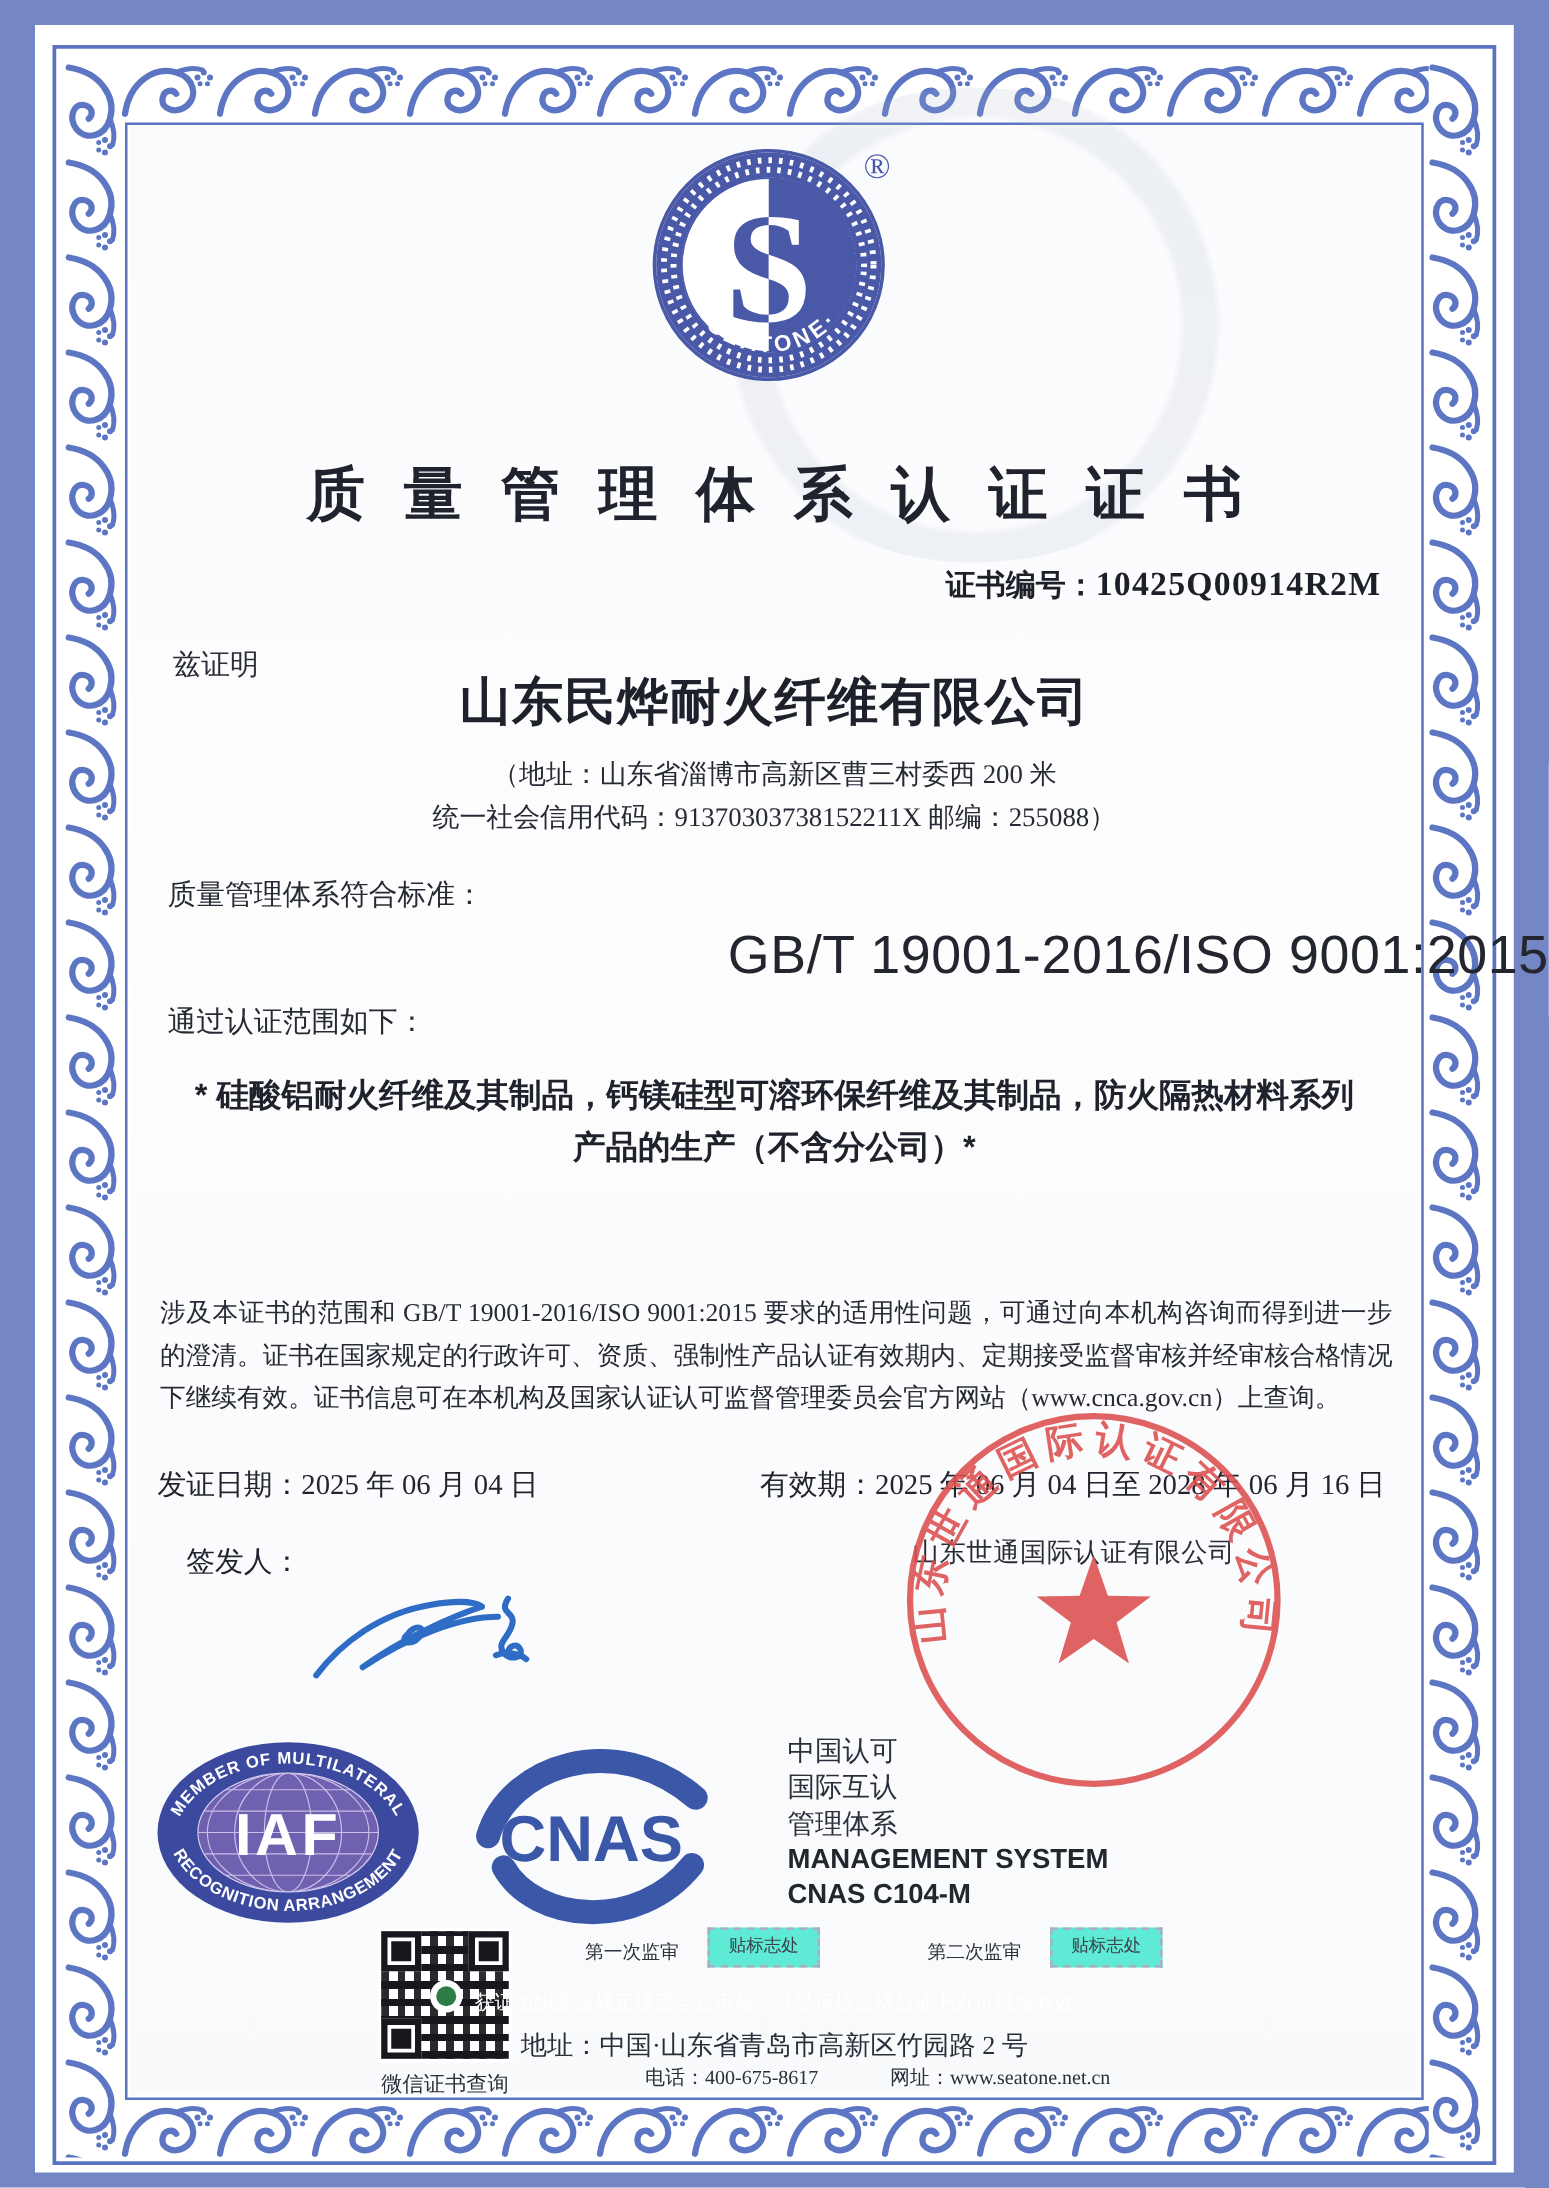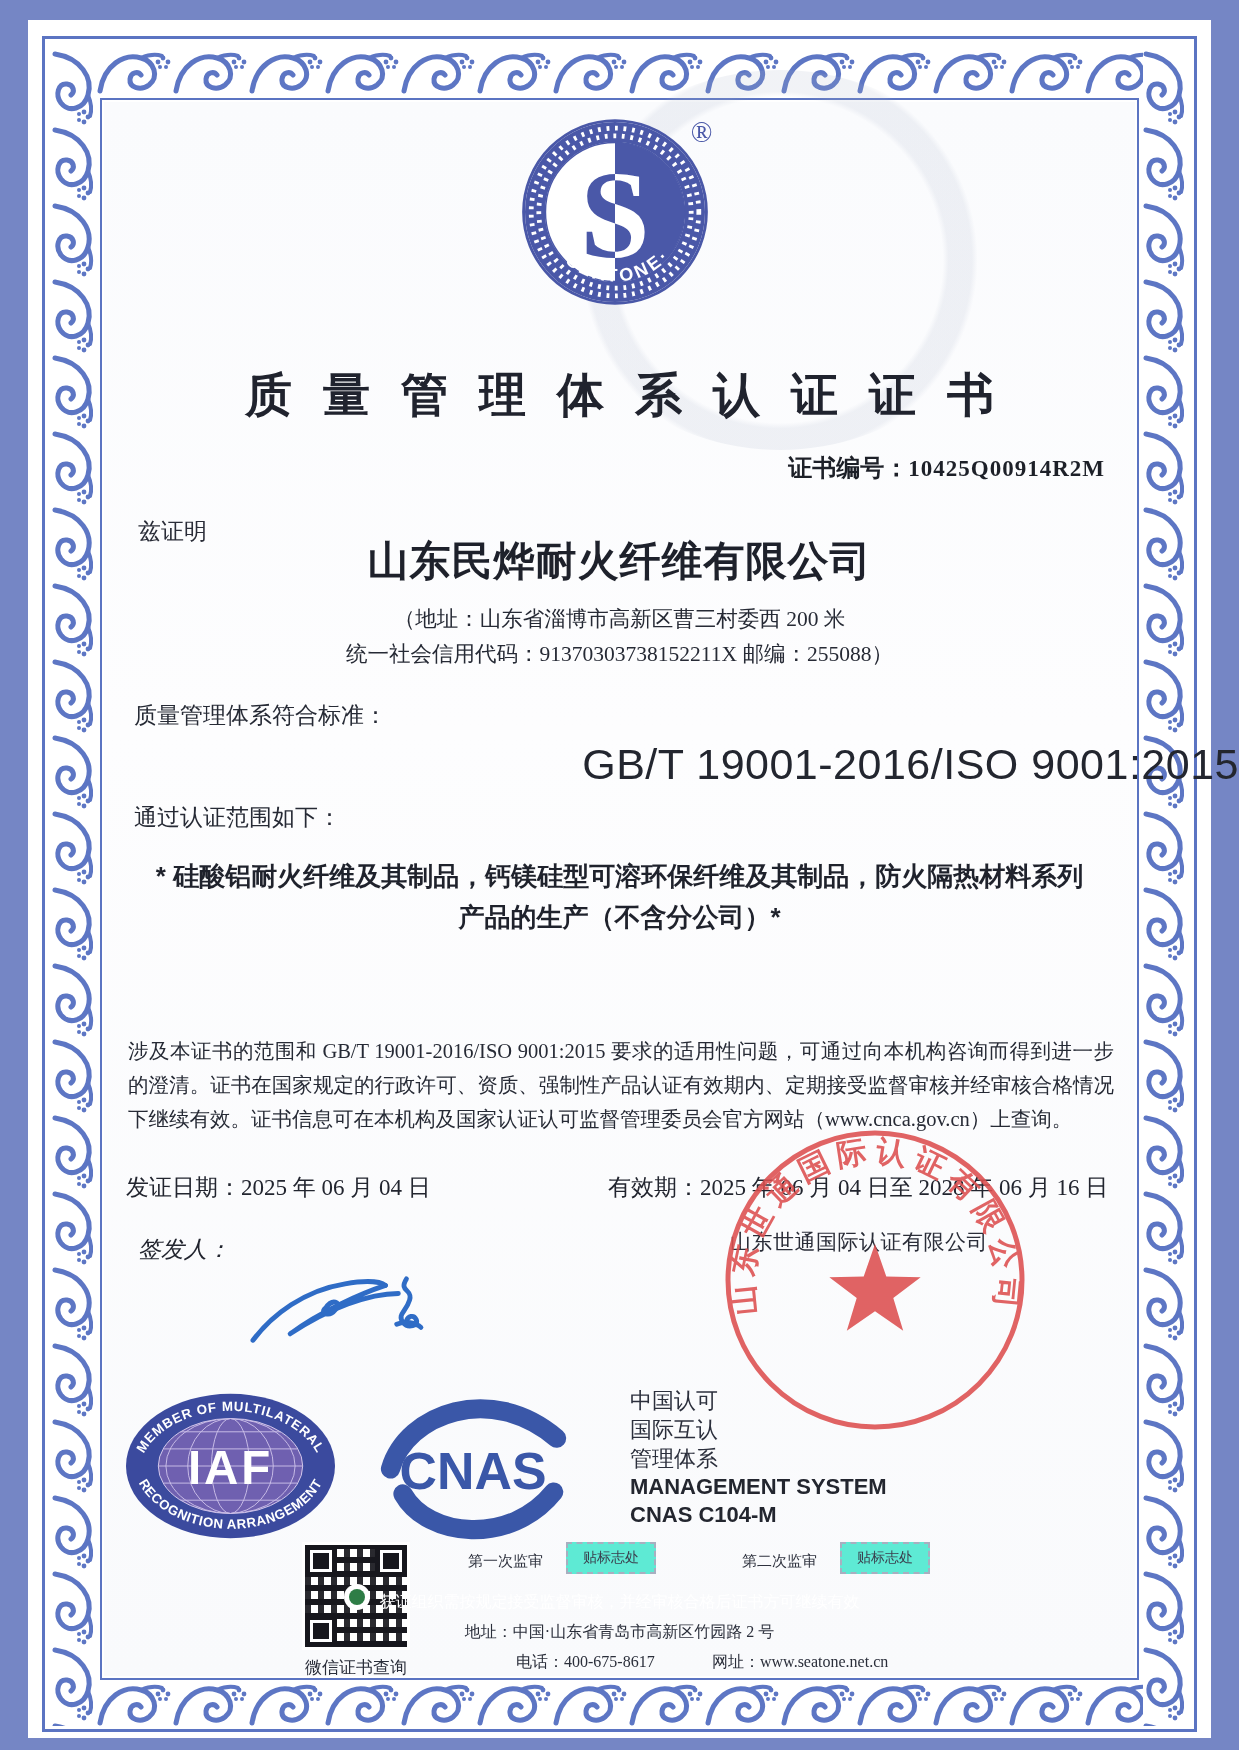--- a/index.html
+++ b/index.html
@@ -7,46 +7,46 @@
   .page{position:relative;width:1239px;height:1750px;overflow:hidden;}
   .frame{position:absolute;left:28px;top:20px;width:1183px;height:1718px;background:#ffffff;}
   .line-outer{position:absolute;left:42px;top:36px;width:1149px;height:1690px;border:3px solid #5b74c2;}
   .line-inner{position:absolute;left:100px;top:98px;width:1035px;height:1578px;border:2px solid #5b74c2;}
   .strip{position:absolute;}
   .content-bg{position:absolute;left:104px;top:102px;width:1031px;height:1574px;background:linear-gradient(180deg,#fafbfd 0%,#fdfdfe 40%,#f9fafc 100%);}
   .watermark{position:absolute;left:560px;top:70px;width:440px;height:380px;border-radius:50%;background:radial-gradient(circle,transparent 56%,rgba(168,178,200,0.16) 58%,rgba(168,178,200,0.16) 66%,transparent 68%);}
   .abs{position:absolute;}
   .title{left:0;right:0;top:364px;text-align:center;font-size:47px;font-weight:700;color:#20232e;letter-spacing:31px;padding-left:31px;}
   .certno{top:452px;right:134px;font-size:24px;font-weight:700;color:#1d2028;}
-  .certno .num{font-size:23px;letter-spacing:1px;margin-top:47px;}
+  .certno .num{font-size:27px;letter-spacing:1px;margin-top:47px;}
   .certify{left:138px;top:516px;font-size:23px;color:#2a2d38;}
   .company{left:0;right:0;top:534px;text-align:center;font-size:41px;font-weight:700;font-family:"Liberation Sans","DejaVu Sans",sans-serif;color:#1e212b;letter-spacing:1px;}
   .addr1{left:0;right:0;top:604px;text-align:center;font-size:21.5px;color:#262a35;}
   .addr2{left:0;right:0;top:639px;text-align:center;font-size:21.5px;color:#262a35;}
   .fieldlabel{left:134px;font-size:23px;color:#262a35;}
   .standard{left:0;right:0;top:740px;text-align:right;font-size:43px;font-family:"Liberation Sans","DejaVu Sans",sans-serif;color:#23262f;letter-spacing:0.5px;}
   .scope{left:150px;right:150px;top:856px;text-align:center;font-size:26px;line-height:41px;font-weight:700;font-family:"Liberation Sans","DejaVu Sans",sans-serif;color:#1f222c;}
   .legal{left:128px;top:1034px;width:986px;font-size:20.5px;line-height:34px;color:#262a35;text-align:justify;}
   .daterow{font-size:23px;color:#22252f;}
-  .signer{left:138px;top:1234px;font-size:23px;color:#22252f;font-style:italic;}
+  .signer{left:149px;top:1234px;font-size:23px;color:#22252f;}
   .issuer{left:730px;top:1228px;font-size:21px;color:#2a2d38;letter-spacing:0.5px;}
   .accred{left:630px;top:1386px;color:#2b2f3c;}
   .accred .cjk{font-size:22px;line-height:29px;}
   .accred .lat{font-size:22px;line-height:28px;font-weight:700;font-family:Liberation Sans, sans-serif;color:#23262f;}
   .qr{left:302px;top:1542px;width:108px;height:108px;background:#fff;}
   .qr-noise{position:absolute;inset:3px;background:repeating-linear-gradient(90deg,rgba(23,23,29,0.92) 0 6px,transparent 6px 13px),repeating-linear-gradient(0deg,#17171d 0 6px,#fff 6px 14px);}
   .qr-finder{position:absolute;width:22px;height:22px;border:5px solid #17171d;background:#fff;}
   .qr-finder span{position:absolute;inset:3px;background:#17171d;}
   .qr-center{position:absolute;left:42px;top:42px;width:26px;height:26px;border-radius:50%;background:#fff;display:flex;align-items:center;justify-content:center;}
   .qr-center span{width:16px;height:16px;border-radius:50%;background:#2e7d46;}
   .qr-caption{left:276px;top:1656px;width:160px;text-align:center;font-size:17px;color:#2a2e3a;}
   .audit-label{font-size:15px;color:#2e323e;top:1552px;}
   .audit-box{top:1542px;width:86px;height:28px;border:2px dashed #a8afc0;font-size:14px;color:#3a3f4d;text-align:center;line-height:28px;background:#5eead4;}
   .note{left:0;right:0;top:1592px;text-align:center;font-size:16px;color:#ffffff;}
-  .faddr{left:0;right:0;top:1622px;text-align:center;font-size:16px;color:#2a2e3a;}
+  .faddr{left:0;right:0;top:1622px;text-align:center;font-size:21px;color:#2a2e3a;}
   .fphone{left:516px;top:1652px;font-size:16px;color:#2a2e3a;}
   .fweb{left:712px;top:1652px;font-size:16px;color:#2a2e3a;}
   .stamp{left:715px;top:1120px;opacity:0.88;}
   svg text{font-family:"Liberation Serif","DejaVu Serif",serif;}
   svg .sans{font-family:"Liberation Sans","DejaVu Sans",sans-serif;}
 </style>
 </head>
 <body>
 
 <div class="page">

